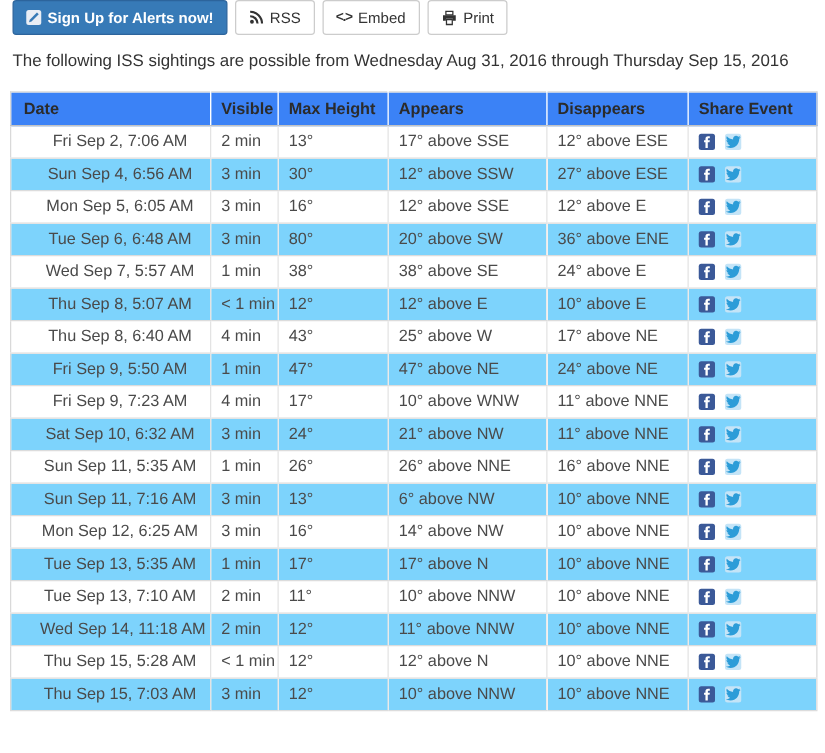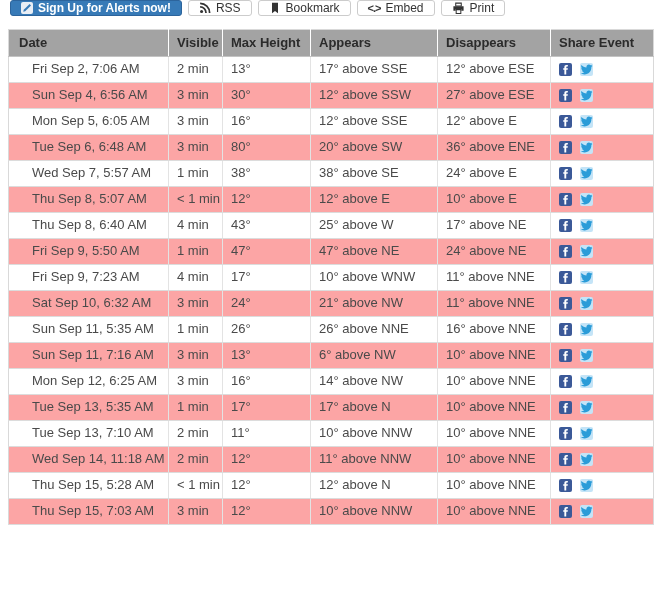--- a/index.html
+++ b/index.html
@@ -8,48 +8,48 @@
   .page { padding: 0 8px; }
 
   .page-title {
     font-size: 18px; font-weight: 400; color: #56575a;
     margin: 4px 0 8px 2px; line-height: 22px; letter-spacing: .2px;
   }
 
   .toolbar { display: flex; align-items: center; gap: 6px; margin: 0 0 13px 2px; }
   .btn {
     display: inline-flex; align-items: center; gap: 5px;
-    height: 16px; padding: 0 10px;
+    height: 28px; padding: 0 10px;
     font-family: "Liberation Sans", sans-serif; font-size: 12px; color: #333;
     background: #fff; border: 1px solid #ccc; border-radius: 3px; cursor: pointer;
     white-space: nowrap;
   }
   .btn svg { display: block; }
   .btn-primary {
     background: #377ab7; border-color: #2c649c; color: #fff; font-weight: 700;
   }
   .embed-glyph { font-weight: 700; font-size: 11px; letter-spacing: -1px; color: #333; }
 
   .intro { font-size: 13.5px; color: #333; margin: 0 0 16px 2px; line-height: 16px; }
 
   table.sightings { border-collapse: collapse; table-layout: fixed; width: 645px; border: 1px solid #d9d9d9; }
   thead th {
-    background: #a3a3a3; color: #2b2b2b; font-weight: 600; font-size: 13px;
+    background: #3b82f6; color: #2b2b2b; font-weight: 600; font-size: 13px;
     text-align: left; padding: 5px 8px; line-height: 16px;
     border-left: 1px solid #fff; border-bottom: 1px solid #c3c3c3; margin-top: 44px;
   }
   thead th:first-child { border-left: none; padding-left: 10px; }
   tbody td {
     font-size: 13px; color: #4a4a4a; line-height: 16px;
     padding: 4px 8px 5px 8px;
     border-left: 1px solid #e3e3e3; border-bottom: 1px solid #dcdcdc;
     overflow: hidden; white-space: nowrap;
   }
-  tbody td:first-child { border-left: none; padding-left: 23px; }
-  tbody tr.alt { background: #fca5a5; }
+  tbody td:first-child { border-left: none; padding-left: 23px; text-align: center; }
+  tbody tr.alt { background: #7dd3fc; }
 
   .share-cell a { display: inline-block; width: 13px; height: 13px; border-radius: 2px; margin-right: 4px; vertical-align: middle; }
   .share-fb { background: #3b5998; }
   .share-tw { background: #c4e4f7; }
   .share-cell svg { display: block; width: 13px; height: 13px; }
 
   .pencil-box { width: 12px; height: 12px; background: #e9eef5; border-radius: 2px; position: relative; }
   .pencil-box svg { position: absolute; left: 1px; top: 1px; }
 </style>
 </head>
@@ -72,47 +72,40 @@
       <span>
         <svg width="12" height="12" viewBox="0 0 14 14">
           <circle cx="3" cy="11" r="1.8" fill="#333"></circle>
           <path d="M1.3 5.8a6.9 6.9 0 0 1 6.9 6.9" stroke="#333" stroke-width="2" fill="none"></path>
           <path d="M1.3 1.6a11.1 11.1 0 0 1 11.1 11.1" stroke="#333" stroke-width="2" fill="none"></path>
         </svg>
       </span>
       <span>RSS</span>
     </button>
 
-    <button class="btn">
-      <span>
-        <svg width="12" height="12" viewBox="0 0 14 14">
-            <path d="M3.5 1h7v12L7 10.4 3.5 13z" fill="#333"></path>
-          </svg>
-      </span>
-      <span>Bookmark</span>
-    </button>
 
 
     <button class="btn">
       <span class="embed-glyph">&lt;.&gt;</span>
       <span>Embed</span>
     </button>
 
     <button class="btn">
       <span>
         <svg width="13" height="13" viewBox="0 0 14 14">
           <path d="M4 1.2h6v3H4z" fill="#fff" stroke="#333" stroke-width="1.1"></path>
           <path d="M1.5 4.5h11v4.8H10V7.6H4v1.7H1.5z" fill="#333"></path>
           <path d="M4.5 8.2h5v4.3h-5z" fill="#fff" stroke="#333" stroke-width="1.1"></path>
         </svg>
       </span>
       <span>Print</span>
     </button>
   </div>
 
+  <p class="intro">The following ISS sightings are possible from Wednesday Aug 31, 2016 through Thursday Sep 15, 2016</p>
 
   <table class="sightings">
     <colgroup>
       <col style="width:160px">
         <col style="width:54px">
         <col style="width:88px">
       <col style="width:127px">
         <col style="width:113px">
         <col style="width:103px">
     </colgroup>

